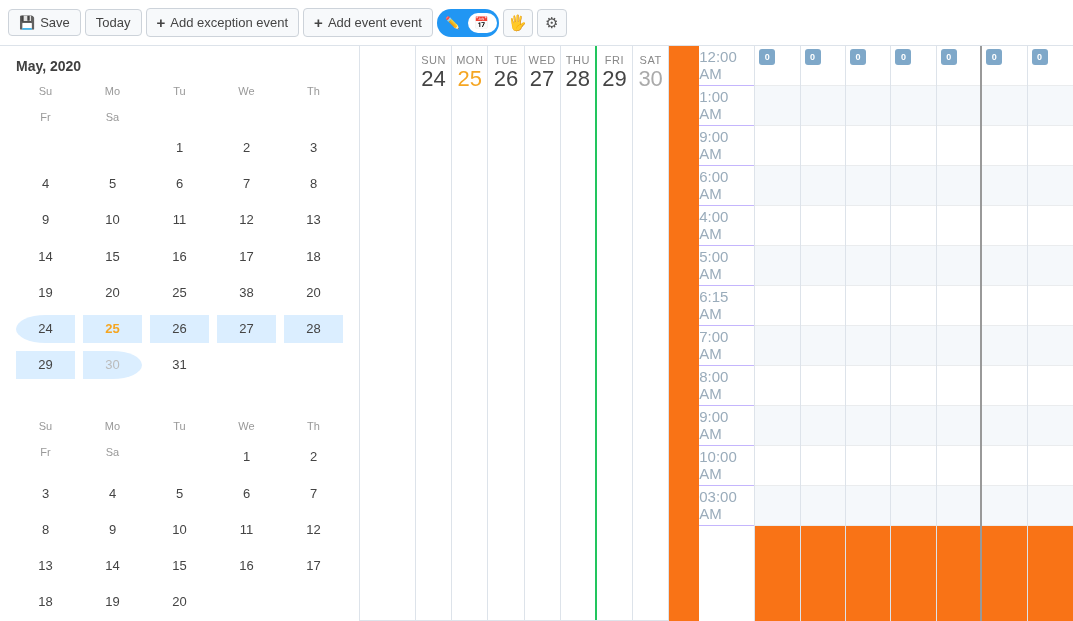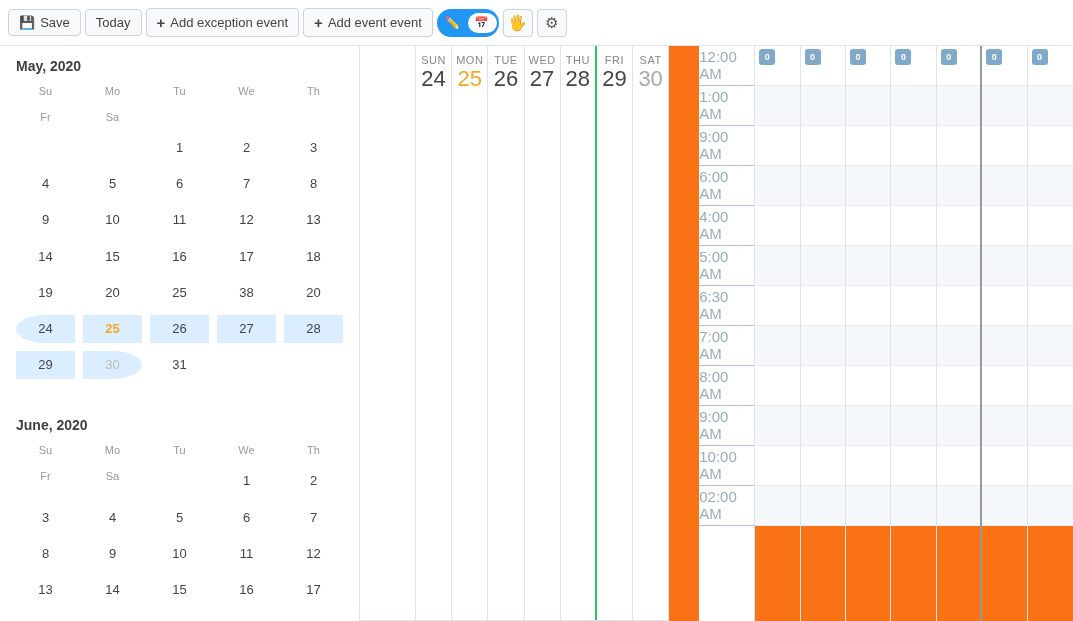--- a/index.html
+++ b/index.html
@@ -308,21 +308,20 @@
         <div class="mini-cal-day empty"></div>
         <div class="mini-cal-day empty"></div>
         <div class="mini-cal-day empty"></div>
         <div class="mini-cal-day empty"></div>
         <div class="mini-cal-day empty"></div>
         <div class="mini-cal-day empty"></div>
       </div>
     </div>
 
     <div class="mini-cal">
-      <div class="mini-cal-header">June, 2020</div>
       <div class="mini-cal-grid">
         <div class="mini-cal-dow">Su</div>
         <div class="mini-cal-dow">Mo</div>
         <div class="mini-cal-dow">Tu</div>
         <div class="mini-cal-dow">We</div>
         <div class="mini-cal-dow">Th</div>
         <div class="mini-cal-dow">Fr</div>
         <div class="mini-cal-dow">Sa</div>
 
         <div class="mini-cal-day empty"></div>
@@ -387,26 +386,26 @@
     </div>
 
     <div class="cal-body">
       <div class="cal-time-col">
         <div class="time-slot">12:00 AM</div>
         <div class="time-slot">1:00 AM</div>
         <div class="time-slot">9:00 AM</div>
         <div class="time-slot">6:00 AM</div>
         <div class="time-slot">4:00 AM</div>
         <div class="time-slot">5:00 AM</div>
-        <div class="time-slot">6:30 AM</div>
+        <div class="time-slot">6:15 AM</div>
         <div class="time-slot">7:00 AM</div>
         <div class="time-slot">8:00 AM</div>
         <div class="time-slot">9:00 AM</div>
         <div class="time-slot">10:00 AM</div>
-        <div class="time-slot">02:00 AM</div>
+        <div class="time-slot">03:00 AM</div>
       </div>
 
       <div class="cal-days-grid">
 
         <div class="cal-day-col">
           <div class="day-slot">
               <span class="zero-badge">0</span>
             </div>
           <div class="day-slot alt"></div>
           <div class="day-slot"></div>

